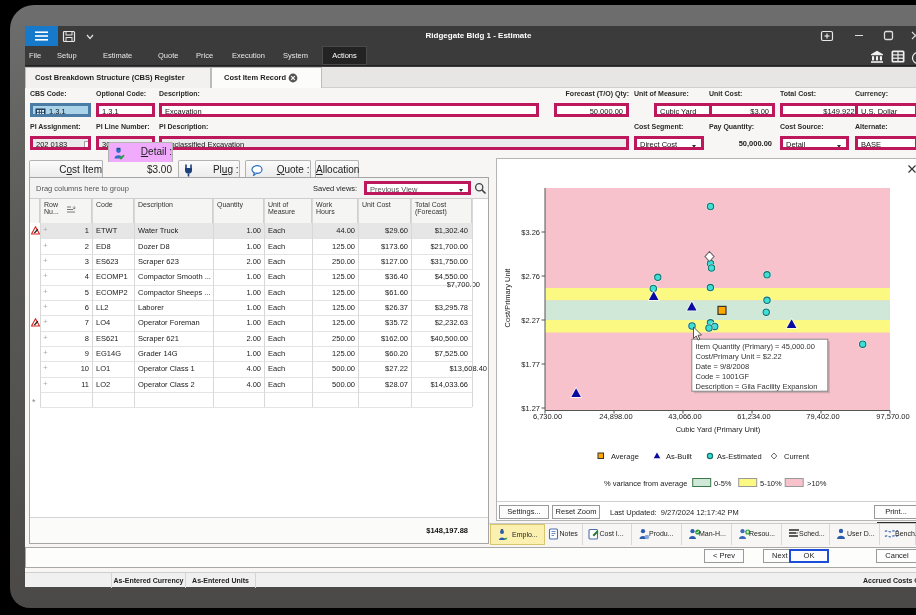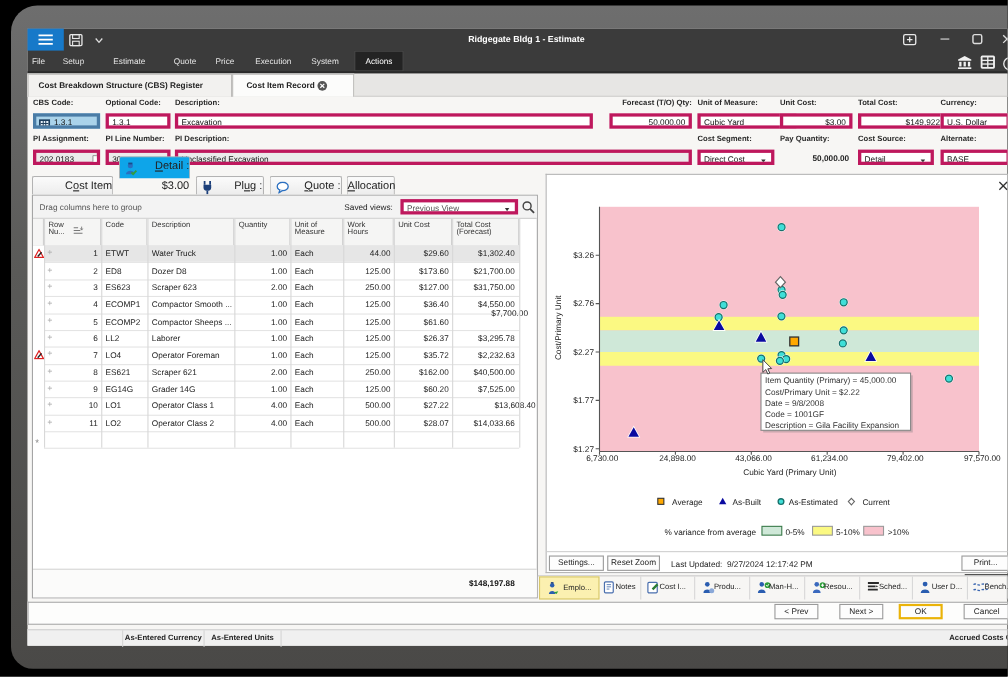--- a/index.html
+++ b/index.html
@@ -32,21 +32,21 @@
   .fld { position:absolute; height:14px; background:#fff; border:3px solid #be185d;
     font-size:7.5px; color:#111; line-height:12px; padding:0 3px; white-space:nowrap; overflow:hidden; }
   .ro { background:#ebebeb; }
   .rt { text-align:right; }
   .dd::after { content:""; position:absolute; right:5px; top:5.5px; width:0; height:0;
     border-left:2.8px solid transparent; border-right:2.8px solid transparent; border-top:3.6px solid #333; }
   
   .ltab { position:absolute; top:159.5px; height:17.5px; border:1px solid #b3b3b3; border-bottom:none;
     border-radius:2px 2px 0 0; background:linear-gradient(#fbfbfb,#ececec);
     font-size:10px; color:#222; line-height:18px; text-align:right; }
-  .ltab.active { background:#0ea5e9; top:142px; height:19.5px; }
+  .ltab.active { background:#f0abfc; top:142px; height:19.5px; }
   #lpanel { position:absolute; left:29px; top:176.5px; width:460px; height:367px;
     background:#fff; border:1px solid #a5a5a5; }
   #dragbar { position:absolute; left:0; top:0; width:458px; height:21px; background:#f3f3f3;
     border-bottom:1px solid #cecece; }
   
   .gh { position:absolute; background:#f5f5f4; border-right:1px solid #d0d0d0;
     font-size:7px; color:#333; padding:2px 0 0 4px; }
   .gcell { position:absolute; font-size:7.5px; color:#1a1a1a; white-space:nowrap; overflow:hidden; }
   .rowline { position:absolute; left:11px; width:442px; height:0; border-top:1px solid #e4e4e4; }
   .vline { position:absolute; top:21px; width:0; border-left:1px solid #d8d8d8; }
@@ -161,21 +161,21 @@
   <div class="fld" style="left:30px;top:103px;width:61px;background:#aad3ea;border-color:#4a7ca6;padding-left:16px">1.3.1
     <svg class="abs" style="left:2px;top:1.5px" width="11" height="11" viewBox="0 0 11 11">
       <rect x="0.5" y="0.5" width="10" height="10" fill="#1c3d5c"></rect>
       <rect x="2" y="2" width="7" height="7" fill="#e8f2fa"></rect>
       <path d="M2 4.3 H9 M2 6.6 H9 M4.3 2 V9 M6.6 2 V9" stroke="#1c3d5c" stroke-width="0.9"></path>
     </svg>
   </div>
   <div class="fld" style="left:96px;top:103px;width:59px">1.3.1</div>
   <div class="fld" style="left:159px;top:103px;width:380px">Excavation</div>
   <div class="fld rt" style="left:554px;top:103px;width:75px">50,000.00</div>
-  <div class="fld dd" style="left:634px;top:103px;width:90px">Cubic Yard</div>
+  <div class="fld dd" style="left:654px;top:103px;width:90px">Cubic Yard</div>
   <div class="fld rt" style="left:709px;top:103px;width:66px">$3.00</div>
   <div class="fld rt" style="left:780px;top:103px;width:91px">$149,922.88</div>
   <div class="fld" style="left:855px;top:103px;width:63px">U.S. Dollar</div>
   <div class="lbl" style="left:30px;top:123px">PI Assignment:</div>
   <div class="lbl" style="left:96px;top:123px">PI Line Number:</div>
   <div class="lbl" style="left:159px;top:123px">PI Description:</div>
   <div class="lbl" style="left:634px;top:123px">Cost Segment:</div>
   <div class="lbl" style="left:709px;top:123px">Pay Quantity:</div>
   <div class="lbl" style="left:780px;top:123px">Cost Source:</div>
   <div class="lbl" style="left:855px;top:123px">Alternate:</div>
@@ -538,21 +538,21 @@
             <path d="M1 8.5 C3 6.5 5 10 7.5 8.5 C10 7 12 9 14 7.5" stroke="#3a66b0" stroke-width="1.2" fill="none" stroke-dasharray="2.4 1.4"></path>
           </svg></span>
         <span class="abs" style="left:14px;top:6px;white-space:nowrap">Bench...</span>
       </div>
   </div>
 
   <div class="abs" style="left:25px;top:546.5px;width:891px;height:21px;background:#fdfdfc;border:1px solid #a8a8a8;border-right:none"></div>
 
   <div class="pbtn" style="left:704px">&lt; Prev</div>
   <div class="pbtn" style="left:763px">Next &gt;</div>
-  <div class="pbtn" style="left:817px;border:2px solid #eab308;line-height:10px">OK</div>
+  <div class="pbtn" style="left:789px;border:2px solid #1d4ed8;line-height:10px">OK</div>
   <div class="pbtn" style="left:876px;width:42px">Cancel</div>
 
   <div id="statusbar">
     <div class="scell" style="left:86px;width:75px;border-left:1px solid #d5d5d5">As-Entered Currency</div>
     <div class="scell" style="left:161px;width:70px">As-Entered Units</div>
     <div class="scell" style="left:835px;width:56px;border-right:none;text-align:left;padding-left:3px">Accrued Costs C</div>
   </div>
 </div>
 
 </body></html>

